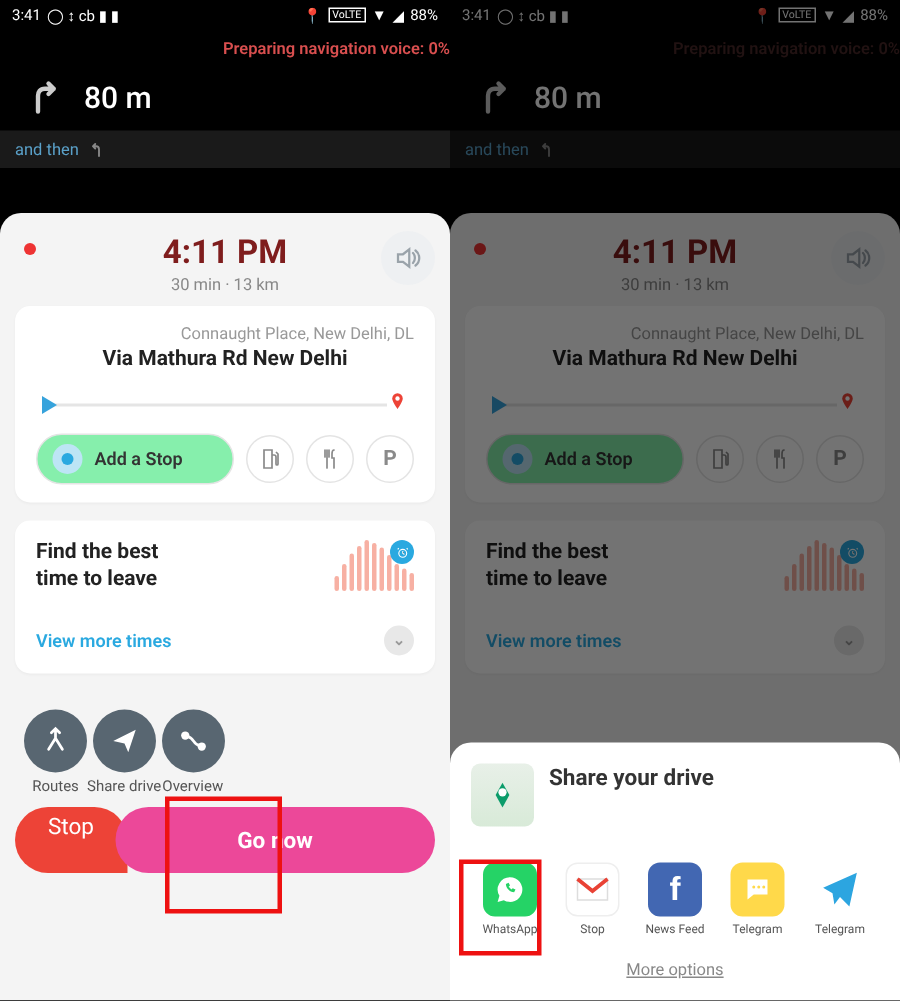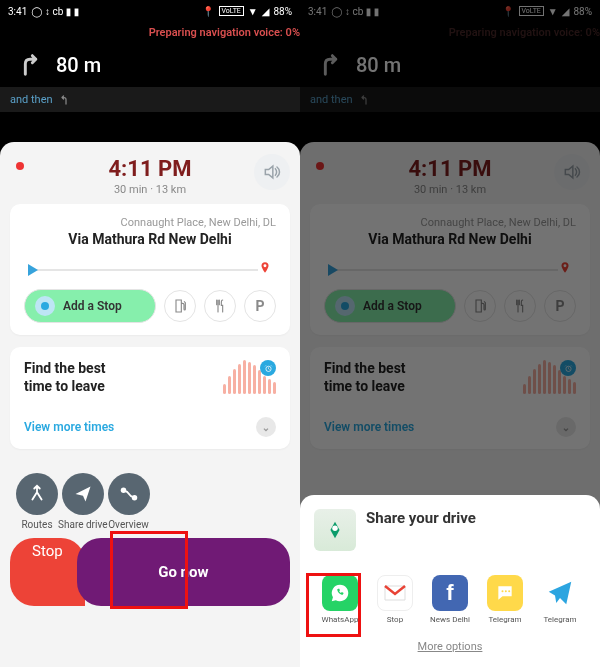--- a/index.html
+++ b/index.html
@@ -36,21 +36,21 @@
 .best-bars{display:flex;align-items:flex-end;gap:2px;height:34px}
 .best-bars span{width:3px;background:#f7b0a3;border-radius:2px}
 .alarm-dot{position:absolute;top:0;right:0;width:16px;height:16px;background:#2aa9e0;border-radius:50%;display:flex;align-items:center;justify-content:center}
 .vmt{color:#2aa9e0;font-size:12px;font-weight:600;margin-top:22px;display:flex;justify-content:space-between;align-items:center}
 .chev-down{width:20px;height:20px;border-radius:50%;background:#e8e8e8;display:flex;align-items:center;justify-content:center;color:#999;font-size:10px}
 .bottom-actions{display:flex;justify-content:flex-start;padding:12px 6px 8px}
 .action{display:flex;flex-direction:column;align-items:center;gap:4px;font-size:10px;color:#555}
 .action-circ{width:42px;height:42px;border-radius:50%;background:#586671;display:flex;align-items:center;justify-content:center}
 .go-row{display:flex;gap:0;padding:0}
 .stop-pill{background:#ed4337;color:#fff;font-weight:400;font-size:15px;padding:4px 22px;border-radius:24px 24px 0 24px;border-bottom-right-radius:0}
-.go-pill{flex:1;background:#701a75;color:#fff;font-weight:700;font-size:15px;padding:25px 0;border-radius:24px;text-align:center;margin-left:-8px}
+.go-pill{flex:1;background:#ec4899;color:#fff;font-weight:700;font-size:15px;padding:13px 0;border-radius:24px;text-align:center;margin-left:-8px}
 .redbox{border:3px solid #e11;position:absolute}
 .dim{position:absolute;inset:0;background:rgba(0,0,0,.55);pointer-events:none}
 .share-sheet{position:absolute;left:0;right:0;bottom:0;background:#fff;border-radius:14px 14px 0 0;padding:14px 14px 10px;z-index:5}
 .share-head{display:flex;gap:10px;align-items:flex-start;margin-bottom:20px}
 .share-thumb{width:42px;height:42px;border-radius:6px;background:linear-gradient(#e8f0e8,#d8ead8);position:relative;flex-shrink:0;display:flex;align-items:center;justify-content:center}
 .share-title{font-size:15px;font-weight:700;color:#333}
 .share-desc{font-size:10px;color:#888;line-height:1.35;margin-top:2px}
 .share-apps{display:flex;justify-content:space-between;padding:4px 2px 8px}
 .app{display:flex;flex-direction:column;align-items:center;gap:4px;font-size:8px;color:#555;width:48px}
 .app-icon{width:36px;height:36px;border-radius:8px;display:flex;align-items:center;justify-content:center}
@@ -342,21 +342,21 @@
               <path d="M2 3h20v14H2z" fill="#fff" stroke="#ddd"></path>
               <path d="M2 3l10 8 10-8" stroke="#e94235" stroke-width="2.5" fill="none"></path>
             </svg>
           </div>
         <span>Stop</span>
       </div>
       <div class="app">
         <div class="app-icon" style="background:#4267b2">
             <span style="color:#fff;font-weight:900;font-size:22px;font-family:Arial">f</span>
           </div>
-        <span>News Delhi</span>
+        <span>News Feed</span>
       </div>
       <div class="app">
         <div class="app-icon" style="background:#ffd94a">
             <svg width="22" height="20" viewBox="0 0 24 24">
               <path d="M4 4h16v12H9l-5 4V4z" fill="#fff"></path>
               <circle cx="9" cy="10" r="1.2" fill="#ffd94a"></circle>
               <circle cx="13" cy="10" r="1.2" fill="#ffd94a"></circle>
               <circle cx="17" cy="10" r="1.2" fill="#ffd94a"></circle>
             </svg>
           </div>

